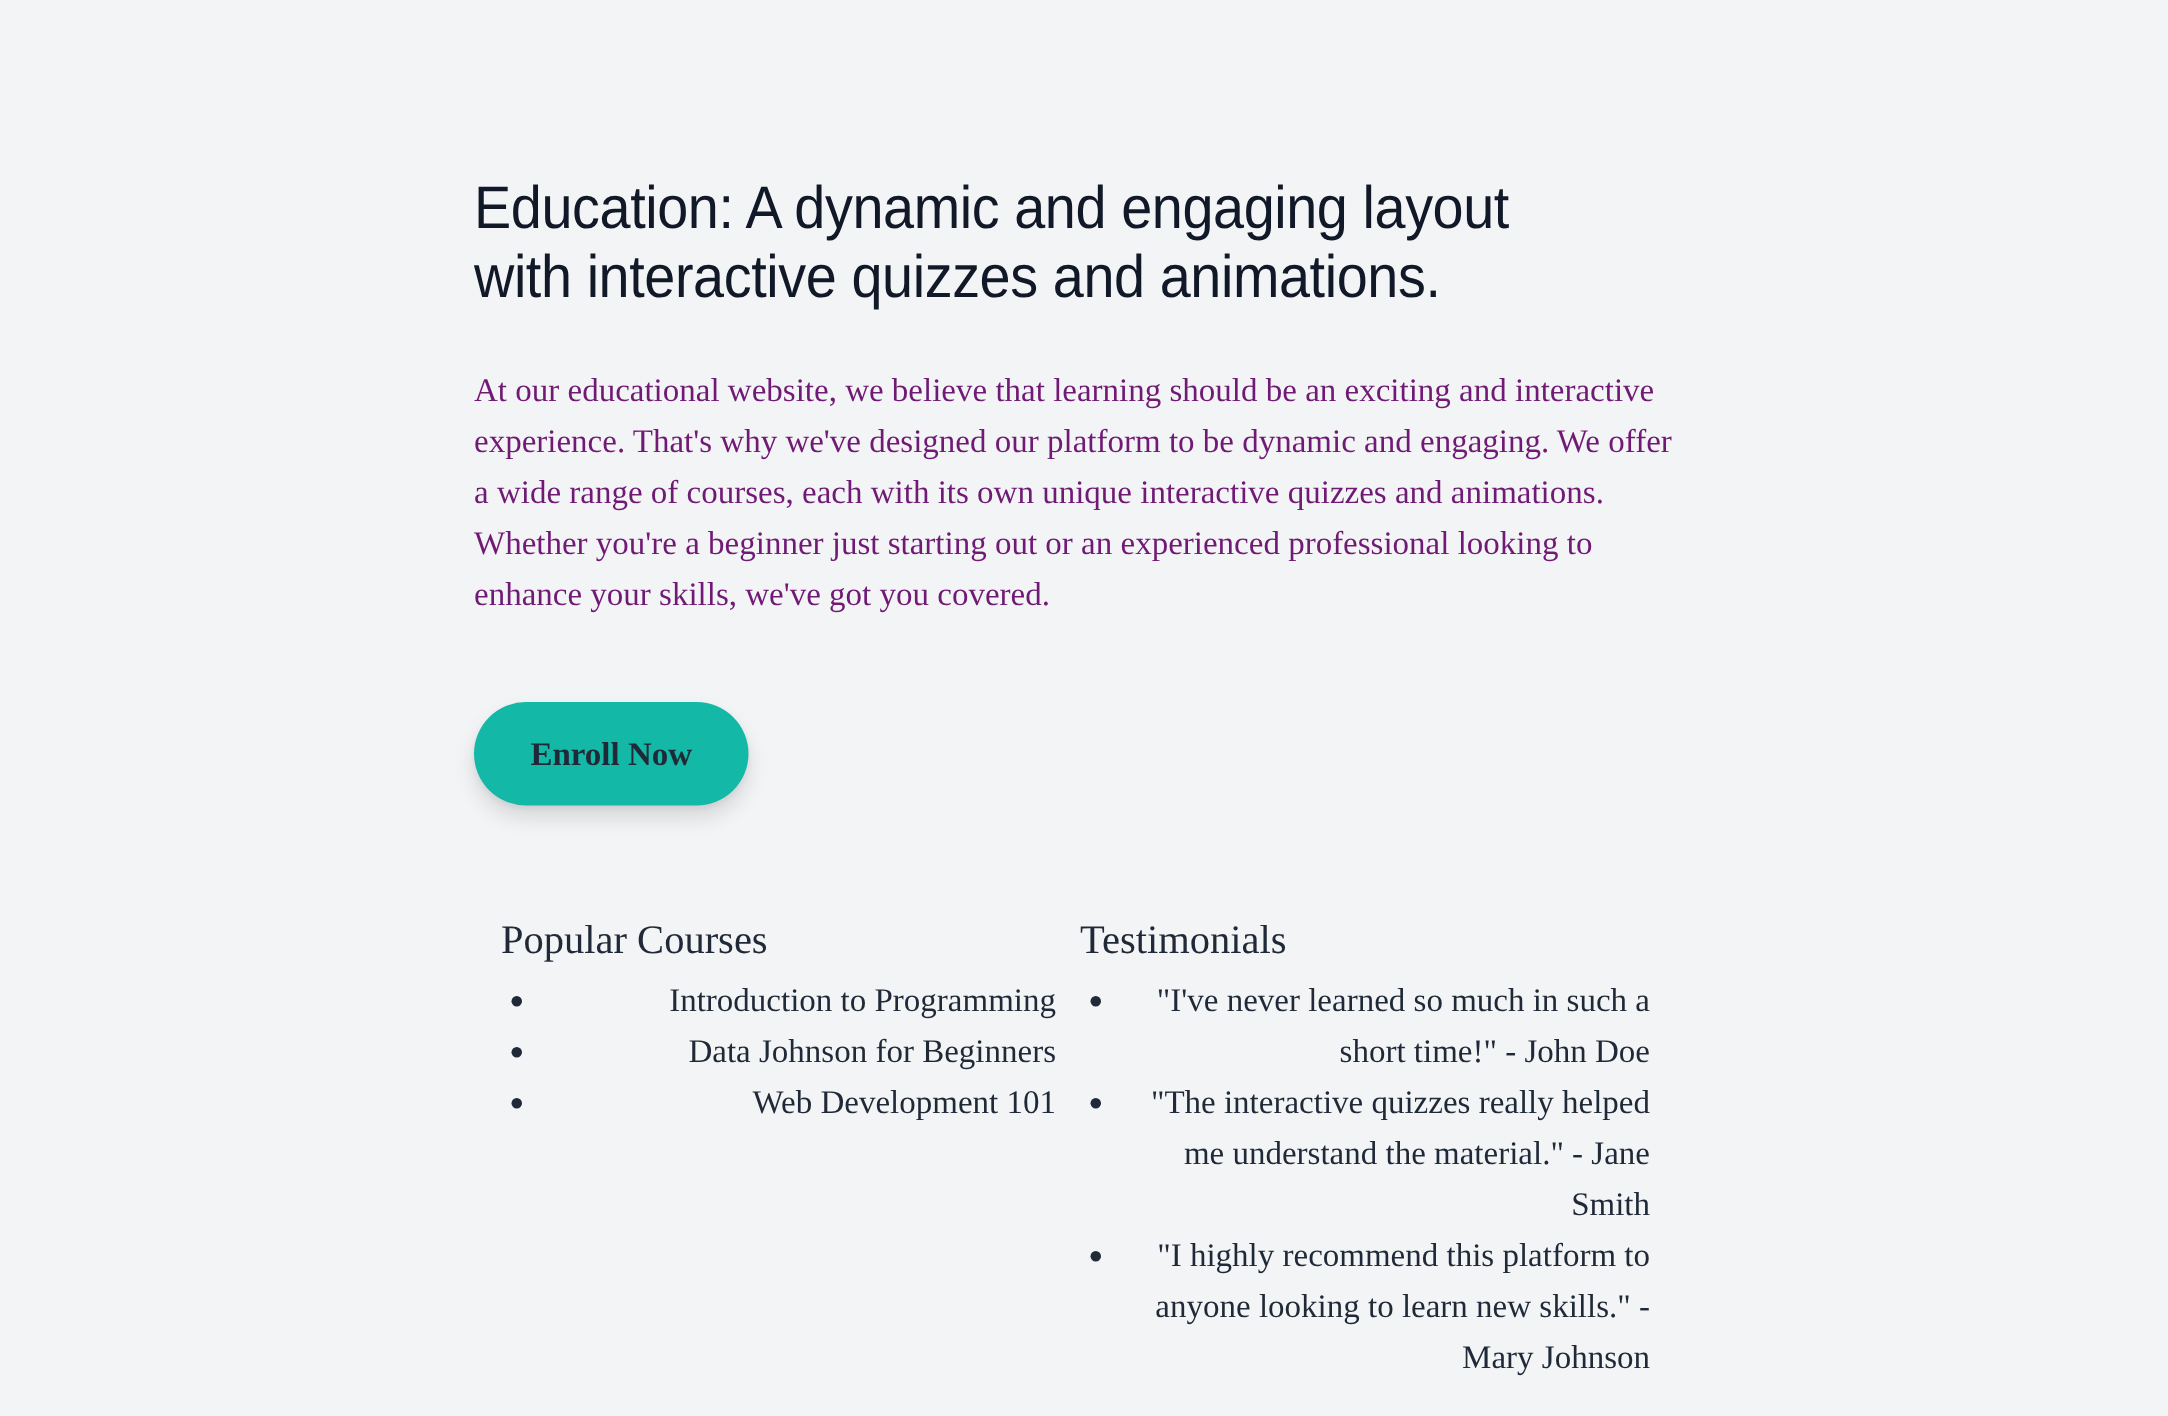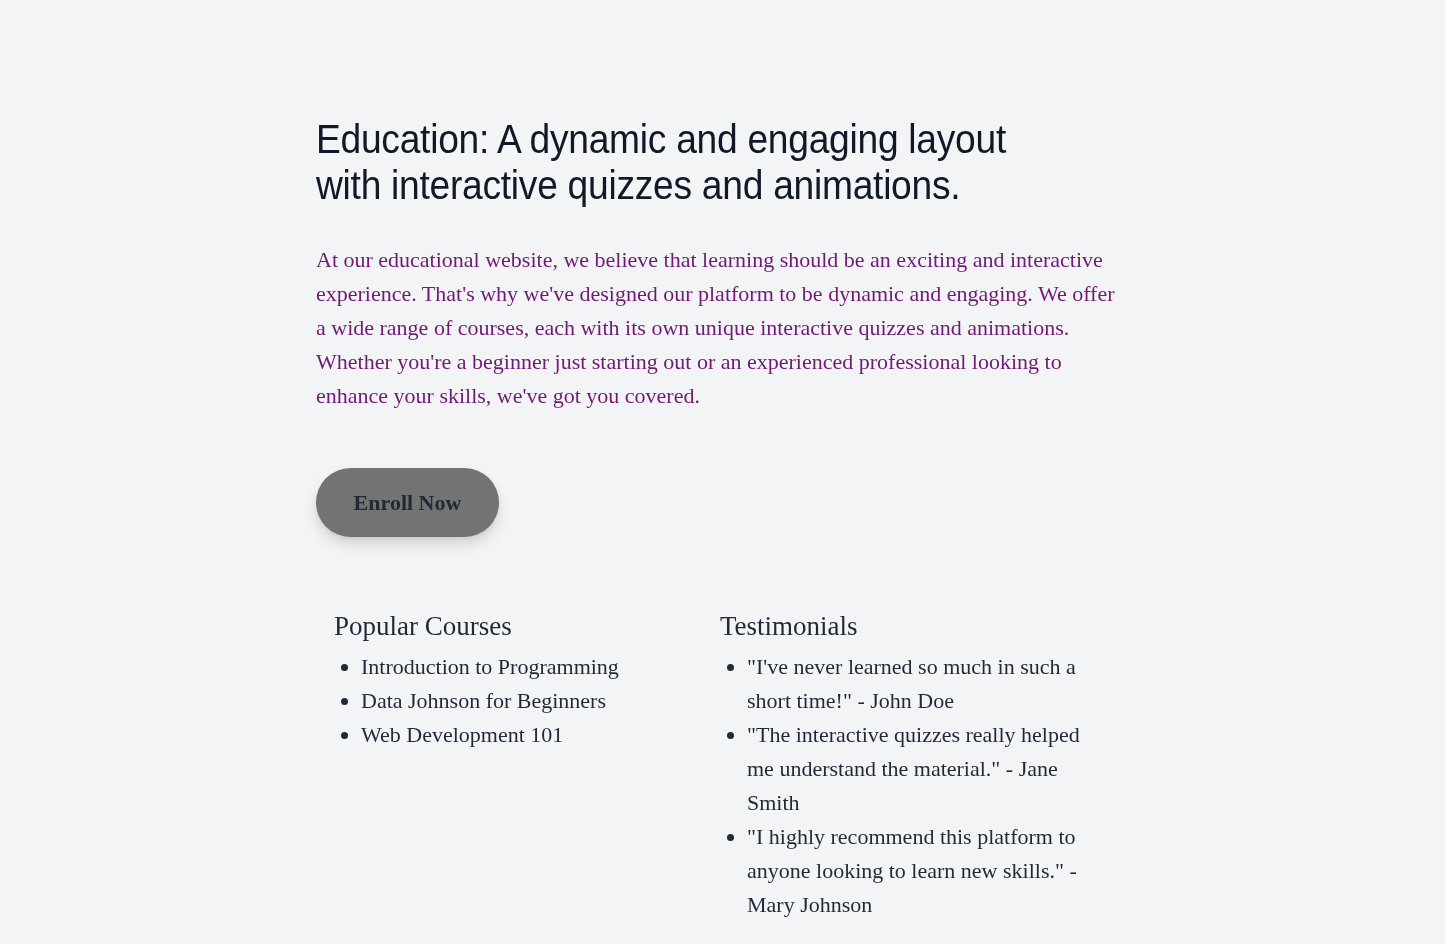--- a/index.html
+++ b/index.html
@@ -46,21 +46,21 @@
     color: #701a75;
   }
   .enroll-button {
     position: absolute;
     top: 468px;
     left: 0;
     width: 183px;
     height: 69px;
     border: none;
     border-radius: 35px;
-    background: #737373;
+    background: #14b8a6;
     box-shadow: 0 8px 14px rgba(0,0,0,0.12), 0 2px 4px rgba(0,0,0,0.06);
     font-family: "Liberation Serif", serif;
     font-weight: 700;
     font-size: 22px;
     color: #1f2937;
     cursor: pointer;
     padding: 0;
   }
   .columns {
     position: absolute;
@@ -83,20 +83,21 @@
   }
   .col ul {
     margin: 4px 0 0 0;
     padding: 0 0 0 27px;
     list-style: disc;
   }
   .col li {
     font-size: 22px;
     line-height: 34px;
     color: #1f2937;
+    text-align: right;
   }
 </style>
 </head>
 <body>
 
 <div class="container">
   <h1 class="page-title">Education: A dynamic and engaging layout with interactive quizzes and animations.</h1>
   <p class="intro">At our educational website, we believe that learning should be an exciting and interactive experience. That's why we've designed our platform to be dynamic and engaging. We offer a wide range of courses, each with its own unique interactive quizzes and animations. Whether you're a beginner just starting out or an experienced professional looking to enhance your skills, we've got you covered.</p>
   <button class="enroll-button">Enroll Now</button>
 

